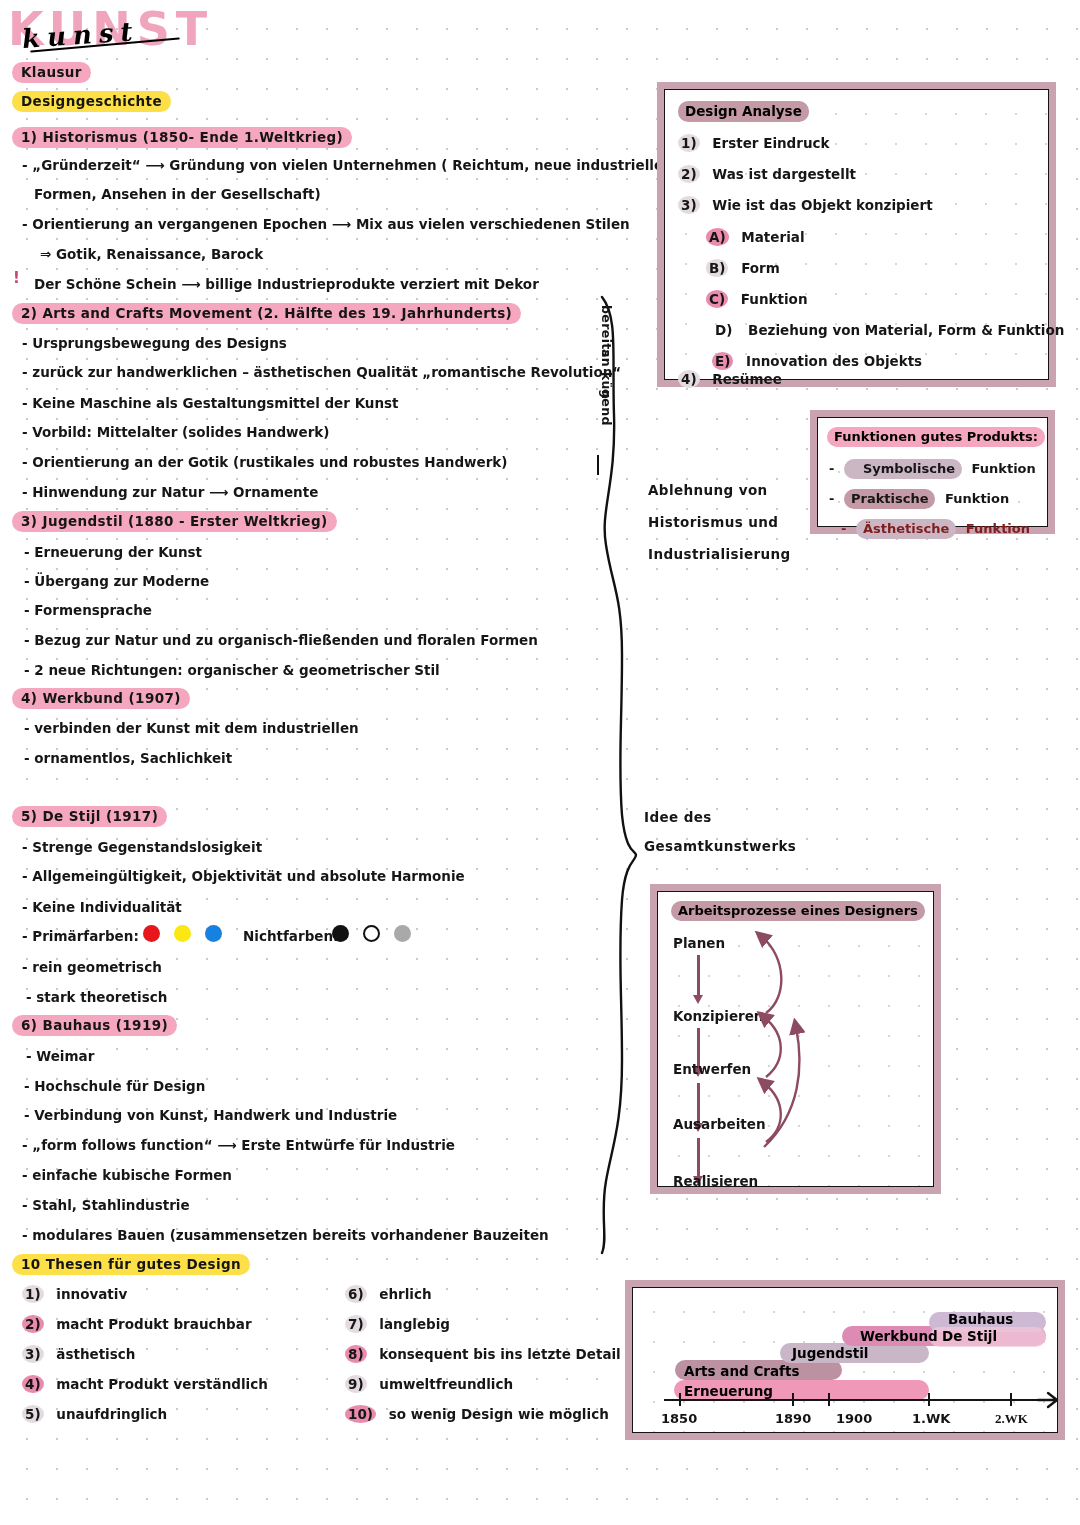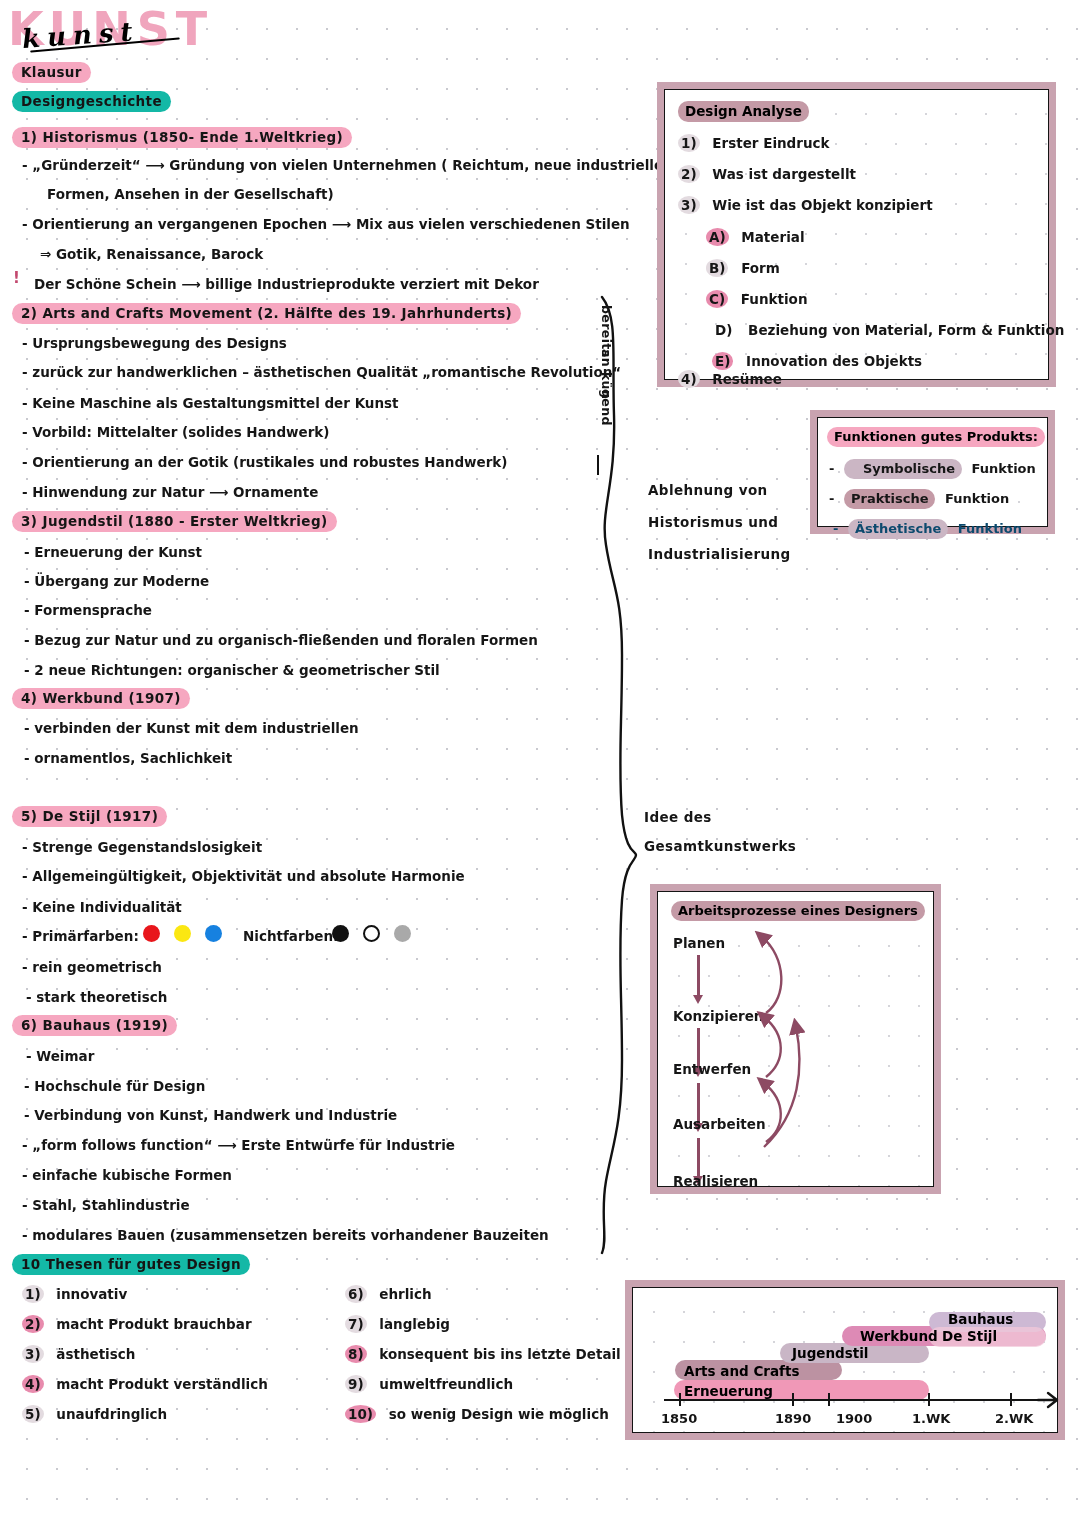--- a/index.html
+++ b/index.html
@@ -40,21 +40,21 @@
     border-radius:11px;
     font-family:"DejaVu Sans", sans-serif;
     font-weight:700;
     font-size:13.5px;
     color:#151515;
     white-space:nowrap;
     letter-spacing:.4px;
     line-height:1.05;
   }
   .hl.pink{background:#f6a7c0;}
-  .hl.mauve{background:#14b8a6;}
+  .hl.mauve{background:#fde047;}
 
   
   .hlin{
     display:inline-block;
     padding:2px 7px 3px 7px;
     border-radius:10px;
     font-weight:700;
   }
   .hlin.pink{background:#f6a7c0;}
   .hlin.mauve{background:#c49aa6;}
@@ -167,21 +167,21 @@
     <div class="kunst-big">KUNST</div>
     <div class="kunst-script">kunst</div>
     <div class="kunst-strike"></div>
   </div>
 
   <span class="hl pink" style="left:12px;top:62px;">Klausur</span>
   <span class="hl mauve" style="left:12px;top:91px;">Designgeschichte</span>
 
   <span class="hl pink" style="left:12px;top:127px;">1) Historismus (1850- Ende 1.Weltkrieg)</span>
   <div class="bl" style="left:22px;top:157px;">- „Gründerzeit“ ⟶ Gründung von vielen Unternehmen ( Reichtum, neue industrielle</div>
-  <div class="bl" style="left:47px;top:186px;">Formen, Ansehen in der Gesellschaft)</div>
+  <div class="bl" style="left:34px;top:186px;">Formen, Ansehen in der Gesellschaft)</div>
   <div class="bl" style="left:22px;top:216px;">- Orientierung an vergangenen Epochen ⟶ Mix aus vielen verschiedenen Stilen</div>
   <div class="bl" style="left:40px;top:246px;">⇒ Gotik, Renaissance, Barock</div>
   <div class="bang" style="left:13px;top:272px;">!</div>
   <div class="bl" style="left:34px;top:276px;">Der Schöne Schein ⟶ billige Industrieprodukte verziert mit Dekor</div>
 
   <span class="hl pink" style="left:12px;top:303px;">2) Arts and Crafts Movement (2. Hälfte des 19. Jahrhunderts)</span>
   <div class="bl" style="left:22px;top:335px;">- Ursprungsbewegung des Designs</div>
   <div class="bl" style="left:22px;top:364px;">- zurück zur handwerklichen – ästhetischen Qualität „romantische Revolution“</div>
   <div class="bl" style="left:22px;top:395px;">- Keine Maschine als Gestaltungsmittel der Kunst</div>
   <div class="bl" style="left:22px;top:424px;">- Vorbild: Mittelalter (solides Handwerk)</div>
@@ -346,21 +346,21 @@
       <div style="position:absolute;left:12px;top:42px;font-size:13px;font-weight:700;color:#161616;white-space:nowrap;">
         <span>-</span>
         <span class="hlin lilac" style="margin-left:5px;padding-left:19px;">Symbolische</span>
         <span style="margin-left:5px;">Funktion</span>
       </div>
       <div style="position:absolute;left:12px;top:72px;font-size:13px;font-weight:700;color:#161616;white-space:nowrap;">
         <span>-</span>
         <span class="hlin mauve" style="margin-left:5px;">Praktische</span>
         <span style="margin-left:5px;">Funktion</span>
       </div>
-      <div style="position:absolute;left:16px;top:102px;font-size:13px;font-weight:700;color:#0c4a6e;white-space:nowrap;">
+      <div style="position:absolute;left:24px;top:102px;font-size:13px;font-weight:700;color:#7f1d1d;white-space:nowrap;">
         <span>-</span>
         <span class="hlin lilac" style="margin-left:5px;">Ästhetische</span>
         <span style="margin-left:5px;">Funktion</span>
       </div>
     </div>
   </div>
 
   <div class="box" style="left:650px;top:884px;width:291px;height:310px;">
     <div class="box-inner"></div>
     <div class="box-content">
@@ -424,17 +424,17 @@
       <div class="tl-tick" style="left:47px;top:106px;"></div>
       <div class="tl-tick" style="left:160px;top:106px;"></div>
       <div class="tl-tick" style="left:196px;top:106px;"></div>
       <div class="tl-tick" style="left:296px;top:106px;"></div>
       <div class="tl-tick" style="left:378px;top:106px;"></div>
 
       <div class="tl-lbl" style="left:29px;top:124px;">1850</div>
       <div class="tl-lbl" style="left:143px;top:124px;">1890</div>
       <div class="tl-lbl" style="left:204px;top:124px;">1900</div>
       <div class="tl-lbl" style="left:280px;top:124px;">1.WK</div>
-      <div class="tl-lbl" style="left:363px;top:124px;">2.WK</div>
+      <div class="tl-lbl" style="left:363px;top:124px;font-family:Liberation Serif, serif;">2.WK</div>
     </div>
   </div>
 
 </div>
 
 </body></html>

